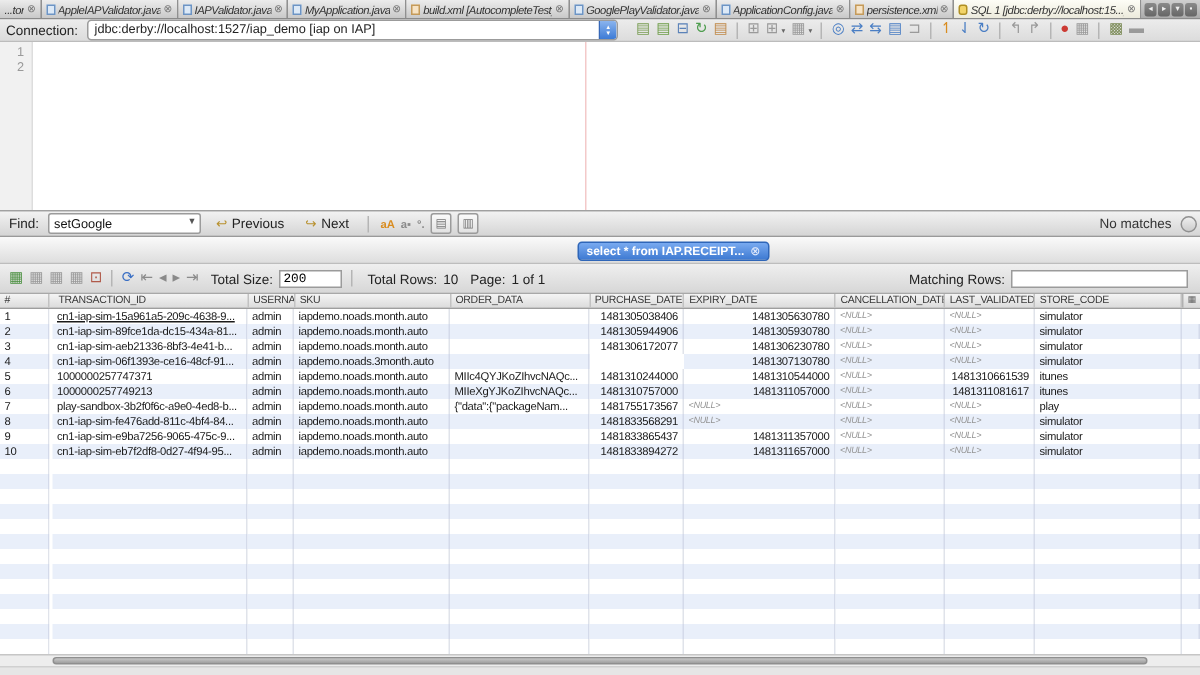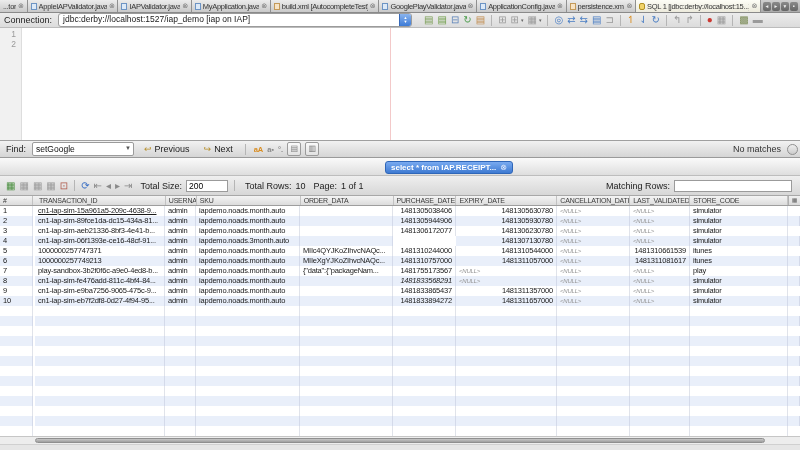--- a/index.html
+++ b/index.html
@@ -7,21 +7,21 @@
           font-family:"Liberation Sans",sans-serif;background:#fff;-webkit-font-smoothing:antialiased;}
   
   .tabbar{position:absolute;left:0;top:0;width:800px;height:13px;
           background:linear-gradient(#d8d8d8,#b0b0b0);border-bottom:1px solid #8a8a8a;
           display:flex;box-sizing:border-box;}
   .tabs{display:flex;flex:1;min-width:0;overflow:hidden;}
   .tab{display:flex;align-items:center;gap:2px;padding:0 3px;min-width:0;flex:0 1 auto;
        background:linear-gradient(#ececec,#c9c9c9);border-right:1px solid #909090;
        font-size:7.5px;letter-spacing:-0.3px;color:#333;white-space:nowrap;}
   .tab.sel{background:linear-gradient(#fdfdf6,#eceadc);}
-  .tab .tlabel{overflow:hidden;min-width:0;}
+  .tab .tlabel{overflow:hidden;min-width:0;font-style:italic;}
   .tclose{font-size:7px;color:#777;flex:0 0 auto;}
   .ticon{width:6px;height:7px;flex:0 0 auto;display:inline-block;box-sizing:border-box;}
   .java-file-icon{background:#dce9f7;border:1px solid #6d94c4;}
   .xml-file-icon{background:#f7e3c4;border:1px solid #c49a5a;}
   .sql-file-icon{background:#f2d469;border:1px solid #b09024;border-radius:2px;}
   .tabctrls{flex:0 0 auto;display:flex;align-items:center;gap:1px;padding:0 2px;background:linear-gradient(#cfcfcf,#ababab);}
   .tabctrls span{display:inline-block;width:8px;height:9px;line-height:9px;text-align:center;
        background:linear-gradient(#8a8a8a,#666);color:#eee;font-size:5.5px;border-radius:2px;}
   
   .connrow{position:absolute;left:0;top:13px;width:800px;height:15px;
@@ -74,21 +74,21 @@
         background:linear-gradient(#79aaf0,#3e7ad2);border:1px solid #2f66b8;box-sizing:border-box;
         display:flex;align-items:center;gap:4px;color:#fff;font-size:8px;font-weight:bold;white-space:nowrap;}
   .rclose{font-size:8px;font-weight:normal;color:#e8eefc;}
   
   .rtoolbar{position:absolute;left:0;top:176px;width:800px;height:20px;box-sizing:border-box;
             background:linear-gradient(#efefef,#d7d7d7);border-bottom:1px solid #a8a8a8;
             display:flex;align-items:center;gap:4px;padding:0 6px;}
   .ricons{display:flex;align-items:center;gap:4px;}
   .rlabel{font-size:9px;color:#222;margin-left:4px;}
   .rval{font-size:9px;color:#222;}
-  .rinput{height:12px;border:1px solid #9b9b9b;background:#fff;font-family:Liberation Sans, sans-serif;
+  .rinput{height:12px;border:1px solid #9b9b9b;background:#fff;font-family:Liberation Mono, monospace;
           font-size:8.5px;padding:0 2px;box-sizing:border-box;}
   .psinput{width:42px;}
   .mrinput{width:118px;margin-right:2px;}
   .rspacer{flex:1;}
   
   .ghead{position:absolute;left:0;top:196px;width:800px;height:10px;display:flex;
          background:linear-gradient(#f4f4f4,#dcdcdc);border-bottom:1px solid #9e9e9e;box-sizing:border-box;}
   .hc{font-size:7px;color:#3a3a3a;letter-spacing:-0.2px;line-height:9px;padding-left:3px;
       border-right:1px solid #c2c2c2;box-sizing:border-box;white-space:nowrap;overflow:hidden;}
   .hgap{width:2px;border-right:none;}
@@ -394,21 +394,21 @@
         <div class="gc" style="width: 98px;">play</div>
         <div class="gc tail" style="width: 12px;"></div>
       </div>
       <div class="gr alt">
         <div class="gc" style="width: 33px;">8</div>
         <div class="gc ggap"></div>
         <div class="gc" style="width: 130px;">cn1-iap-sim-fe476add-811c-4bf4-84...</div>
         <div class="gc" style="width: 31px;">admin</div>
         <div class="gc" style="width: 104px;">iapdemo.noads.month.auto</div>
         <div class="gc" style="width: 93px;"></div>
-        <div class="gc num" style="width: 63px; font-style: italic;">1481833568291</div>
+        <div class="gc num" style="width: 63px;">1481833568291</div>
         <div class="gc nul" style="width: 101px;">&lt;NULL&gt;</div>
         <div class="gc nul" style="width: 73px;">&lt;NULL&gt;</div>
         <div class="gc nul" style="width: 60px;">&lt;NULL&gt;</div>
         <div class="gc" style="width: 98px;">simulator</div>
         <div class="gc tail" style="width: 12px;"></div>
       </div>
       <div class="gr">
         <div class="gc" style="width: 33px;">9</div>
         <div class="gc ggap"></div>
         <div class="gc" style="width: 130px;">cn1-iap-sim-e9ba7256-9065-475c-9...</div>

